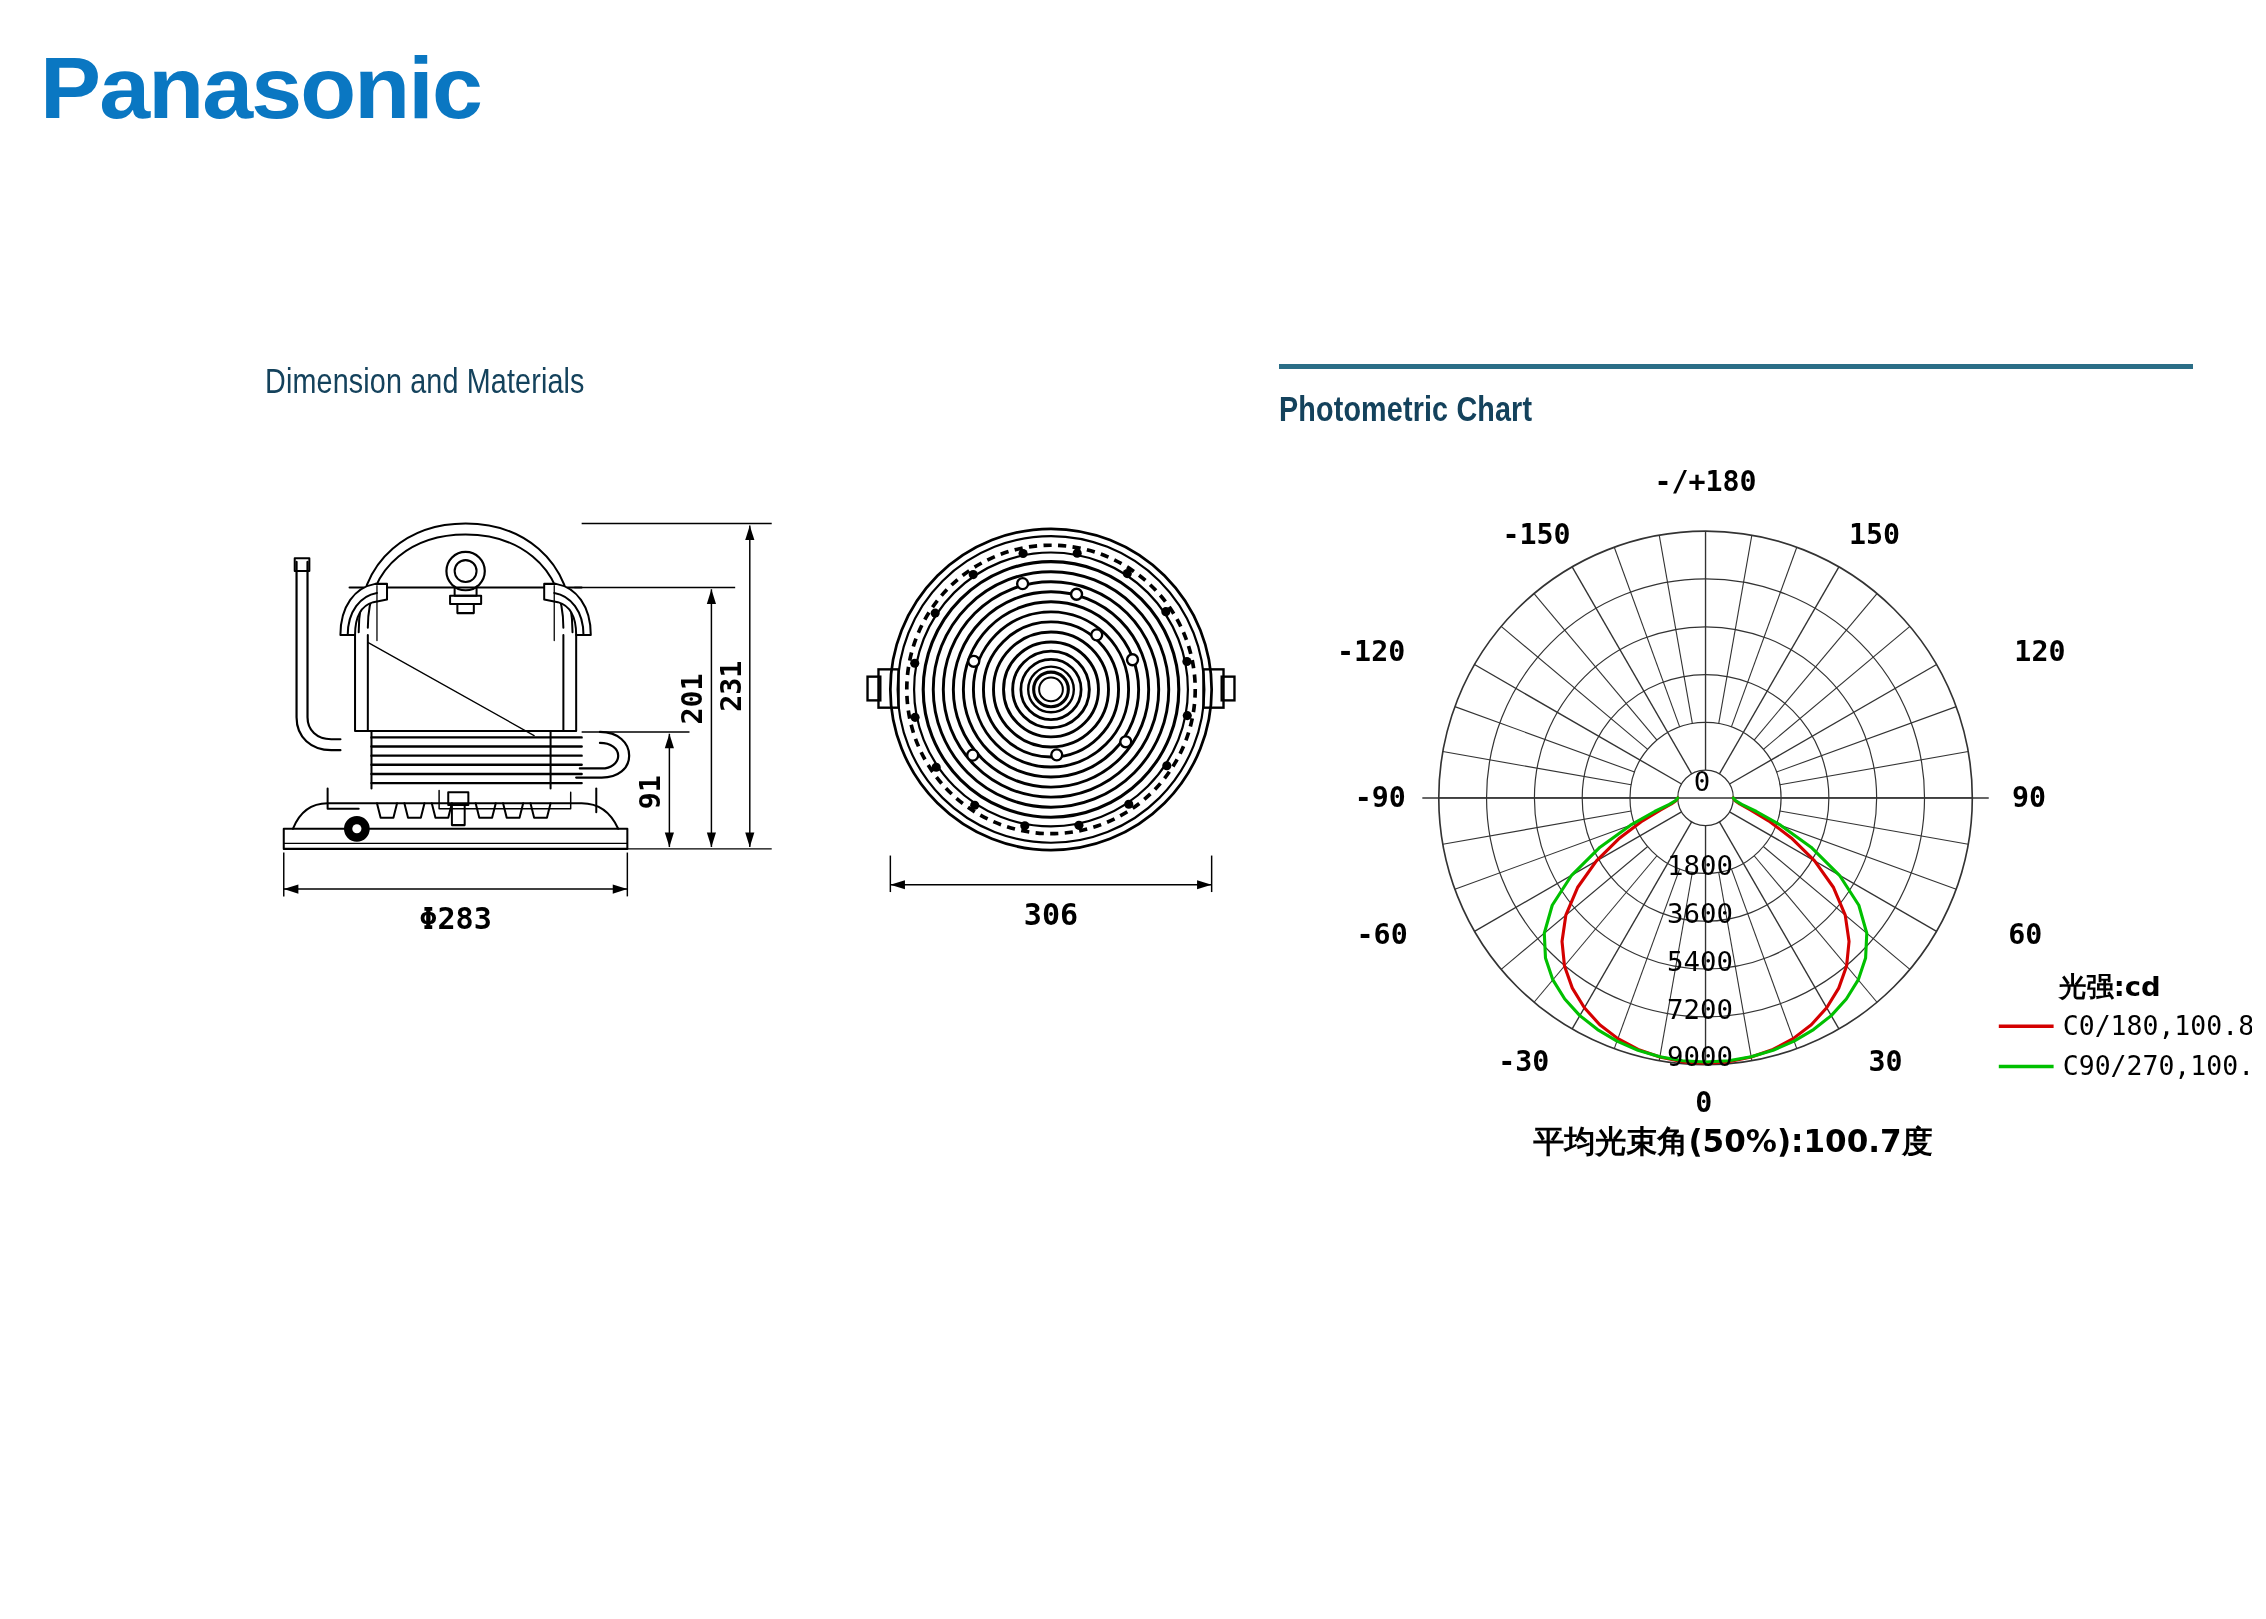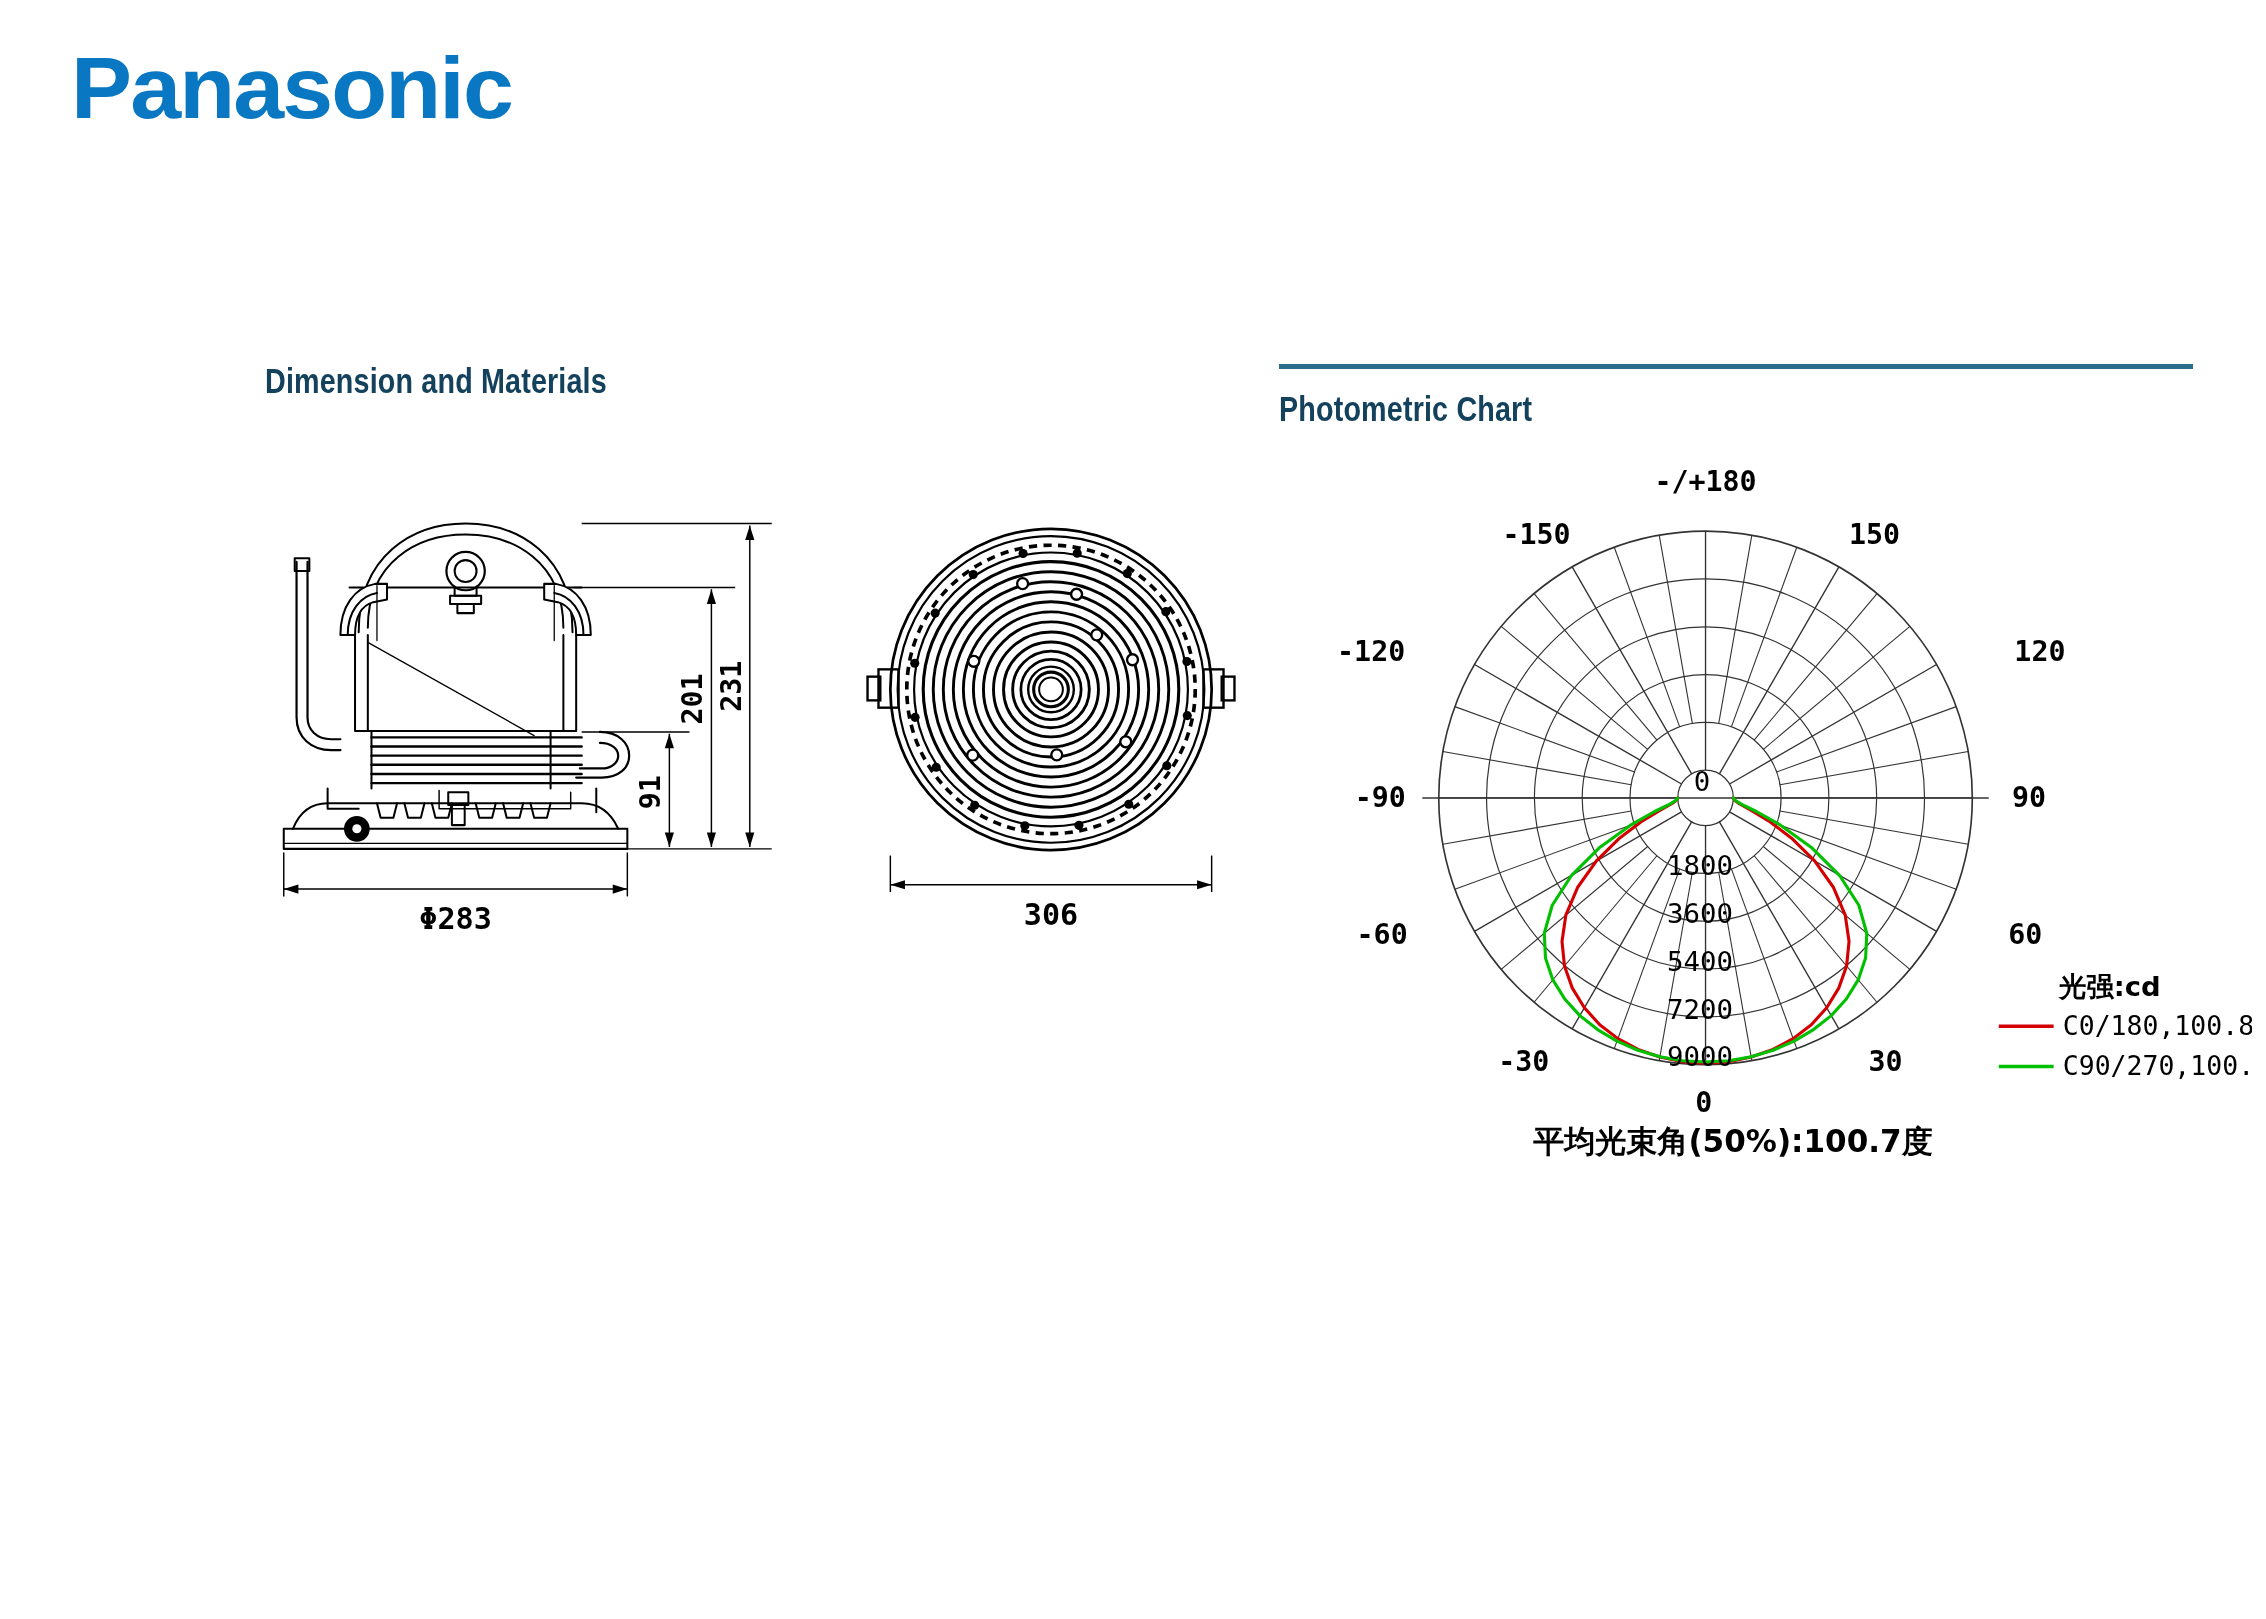--- a/index.html
+++ b/index.html
@@ -1,31 +1,31 @@
 <!DOCTYPE html>
 <html style="font-size:14.6px"><head>
 <meta charset="utf-8">
 <style>
   html,body{margin:0;padding:0;background:#ffffff;}
   body{width:2266px;height:1619px;position:relative;overflow:hidden;
        font-family:"Liberation Sans",sans-serif;color:#123;}
 
   
-  #logo{position:absolute;left:71px;top:44px;text-align:center;}
+  #logo{position:absolute;left:40px;top:44px;text-align:center;}
   #logo .word{font-family:"Liberation Sans",sans-serif;font-weight:bold;
        font-size:88px;line-height:1;color:#0a77c2;letter-spacing:-1.8px;
        transform:scaleX(1.04);transform-origin:left center;}
 
   
   .sect{position:absolute;}
   .sect .rule{height:4.6px;background:#2b6e87;width:100%;}
   .sect .htext{font-size:35px;color:#14425c;letter-spacing:0.2px;
        font-family:"Liberation Sans",sans-serif;
        transform:scaleX(.82);transform-origin:left top;white-space:nowrap;}
-  #sect-dim{left:265px;top:355px;width:932px;font-weight:bold;}
+  #sect-dim{left:265px;top:355px;width:932px;}
   #sect-dim .htext{margin-top:5.5px;}
   #sect-pm{left:1279px;top:364px;width:914px;font-weight:bold;}
   #sect-pm .htext{margin-top:20px;}
 
   
   #draw-side{position:absolute;left:260px;top:507px;width:530px;height:448px;}
   #draw-bot {position:absolute;left:827px;top:516px;width:448px;height:429px;}
   #draw-side svg,#draw-bot svg{display:block;width:100%;height:100%;}
 
   

